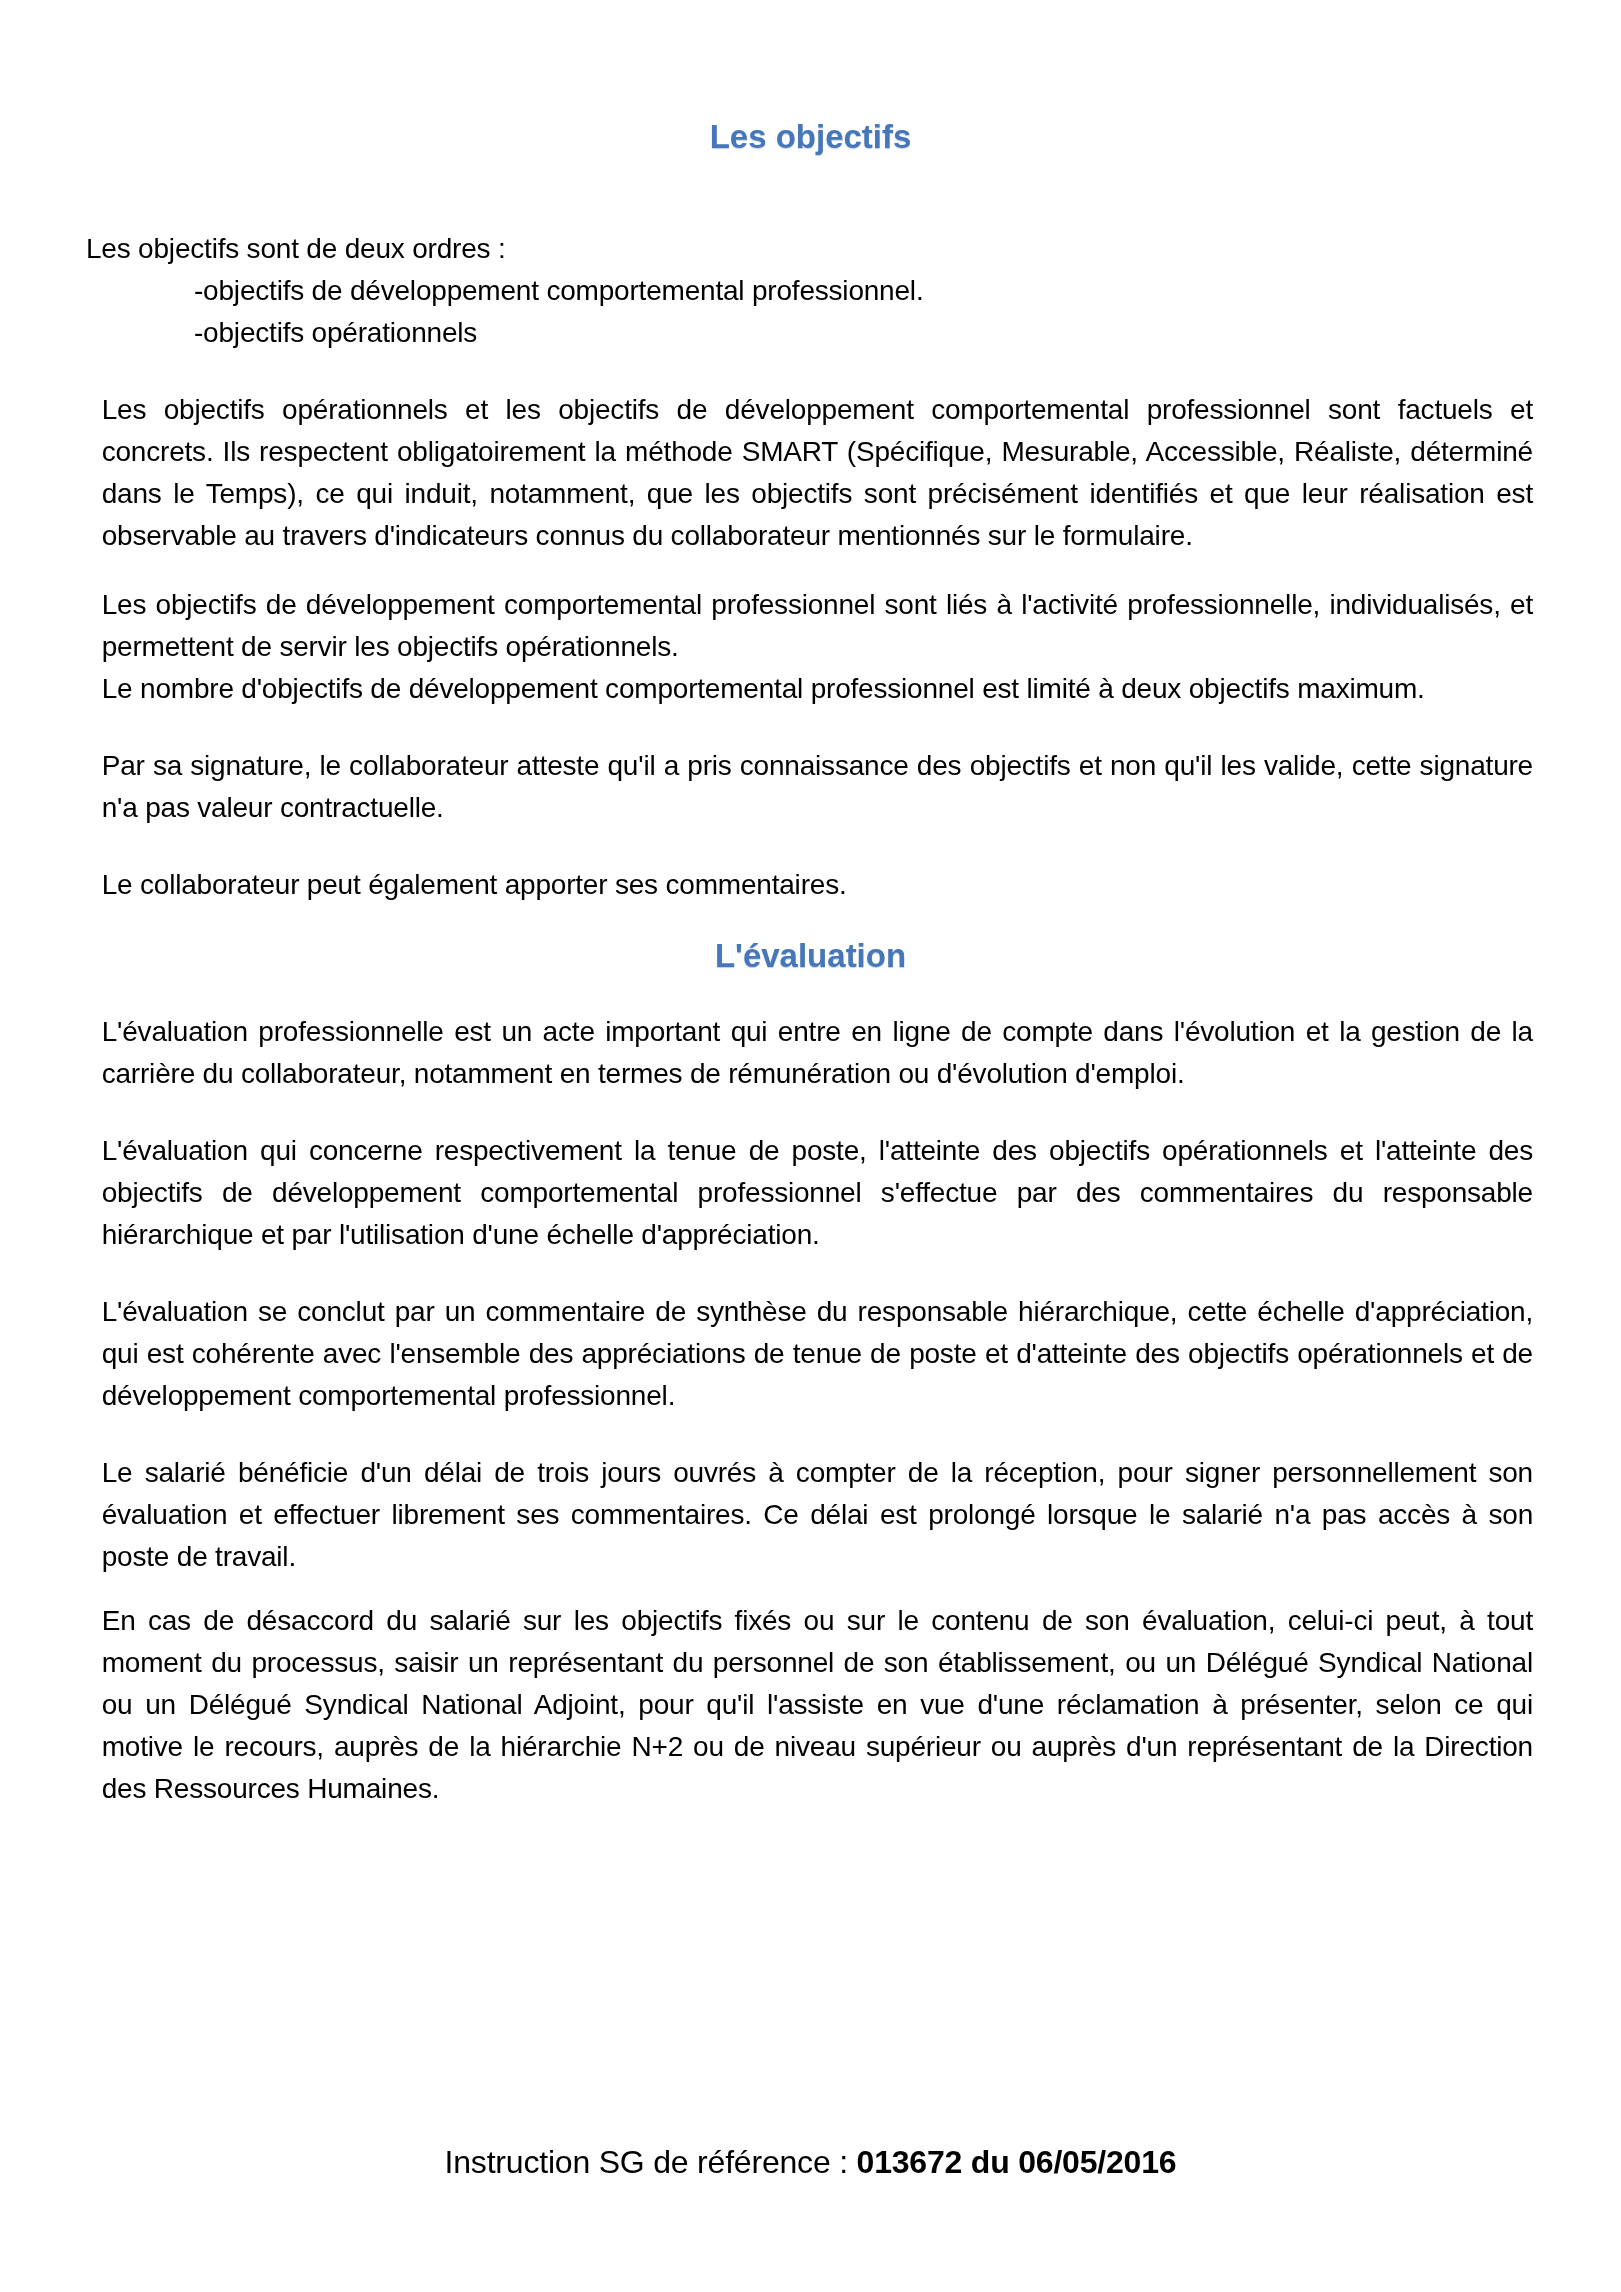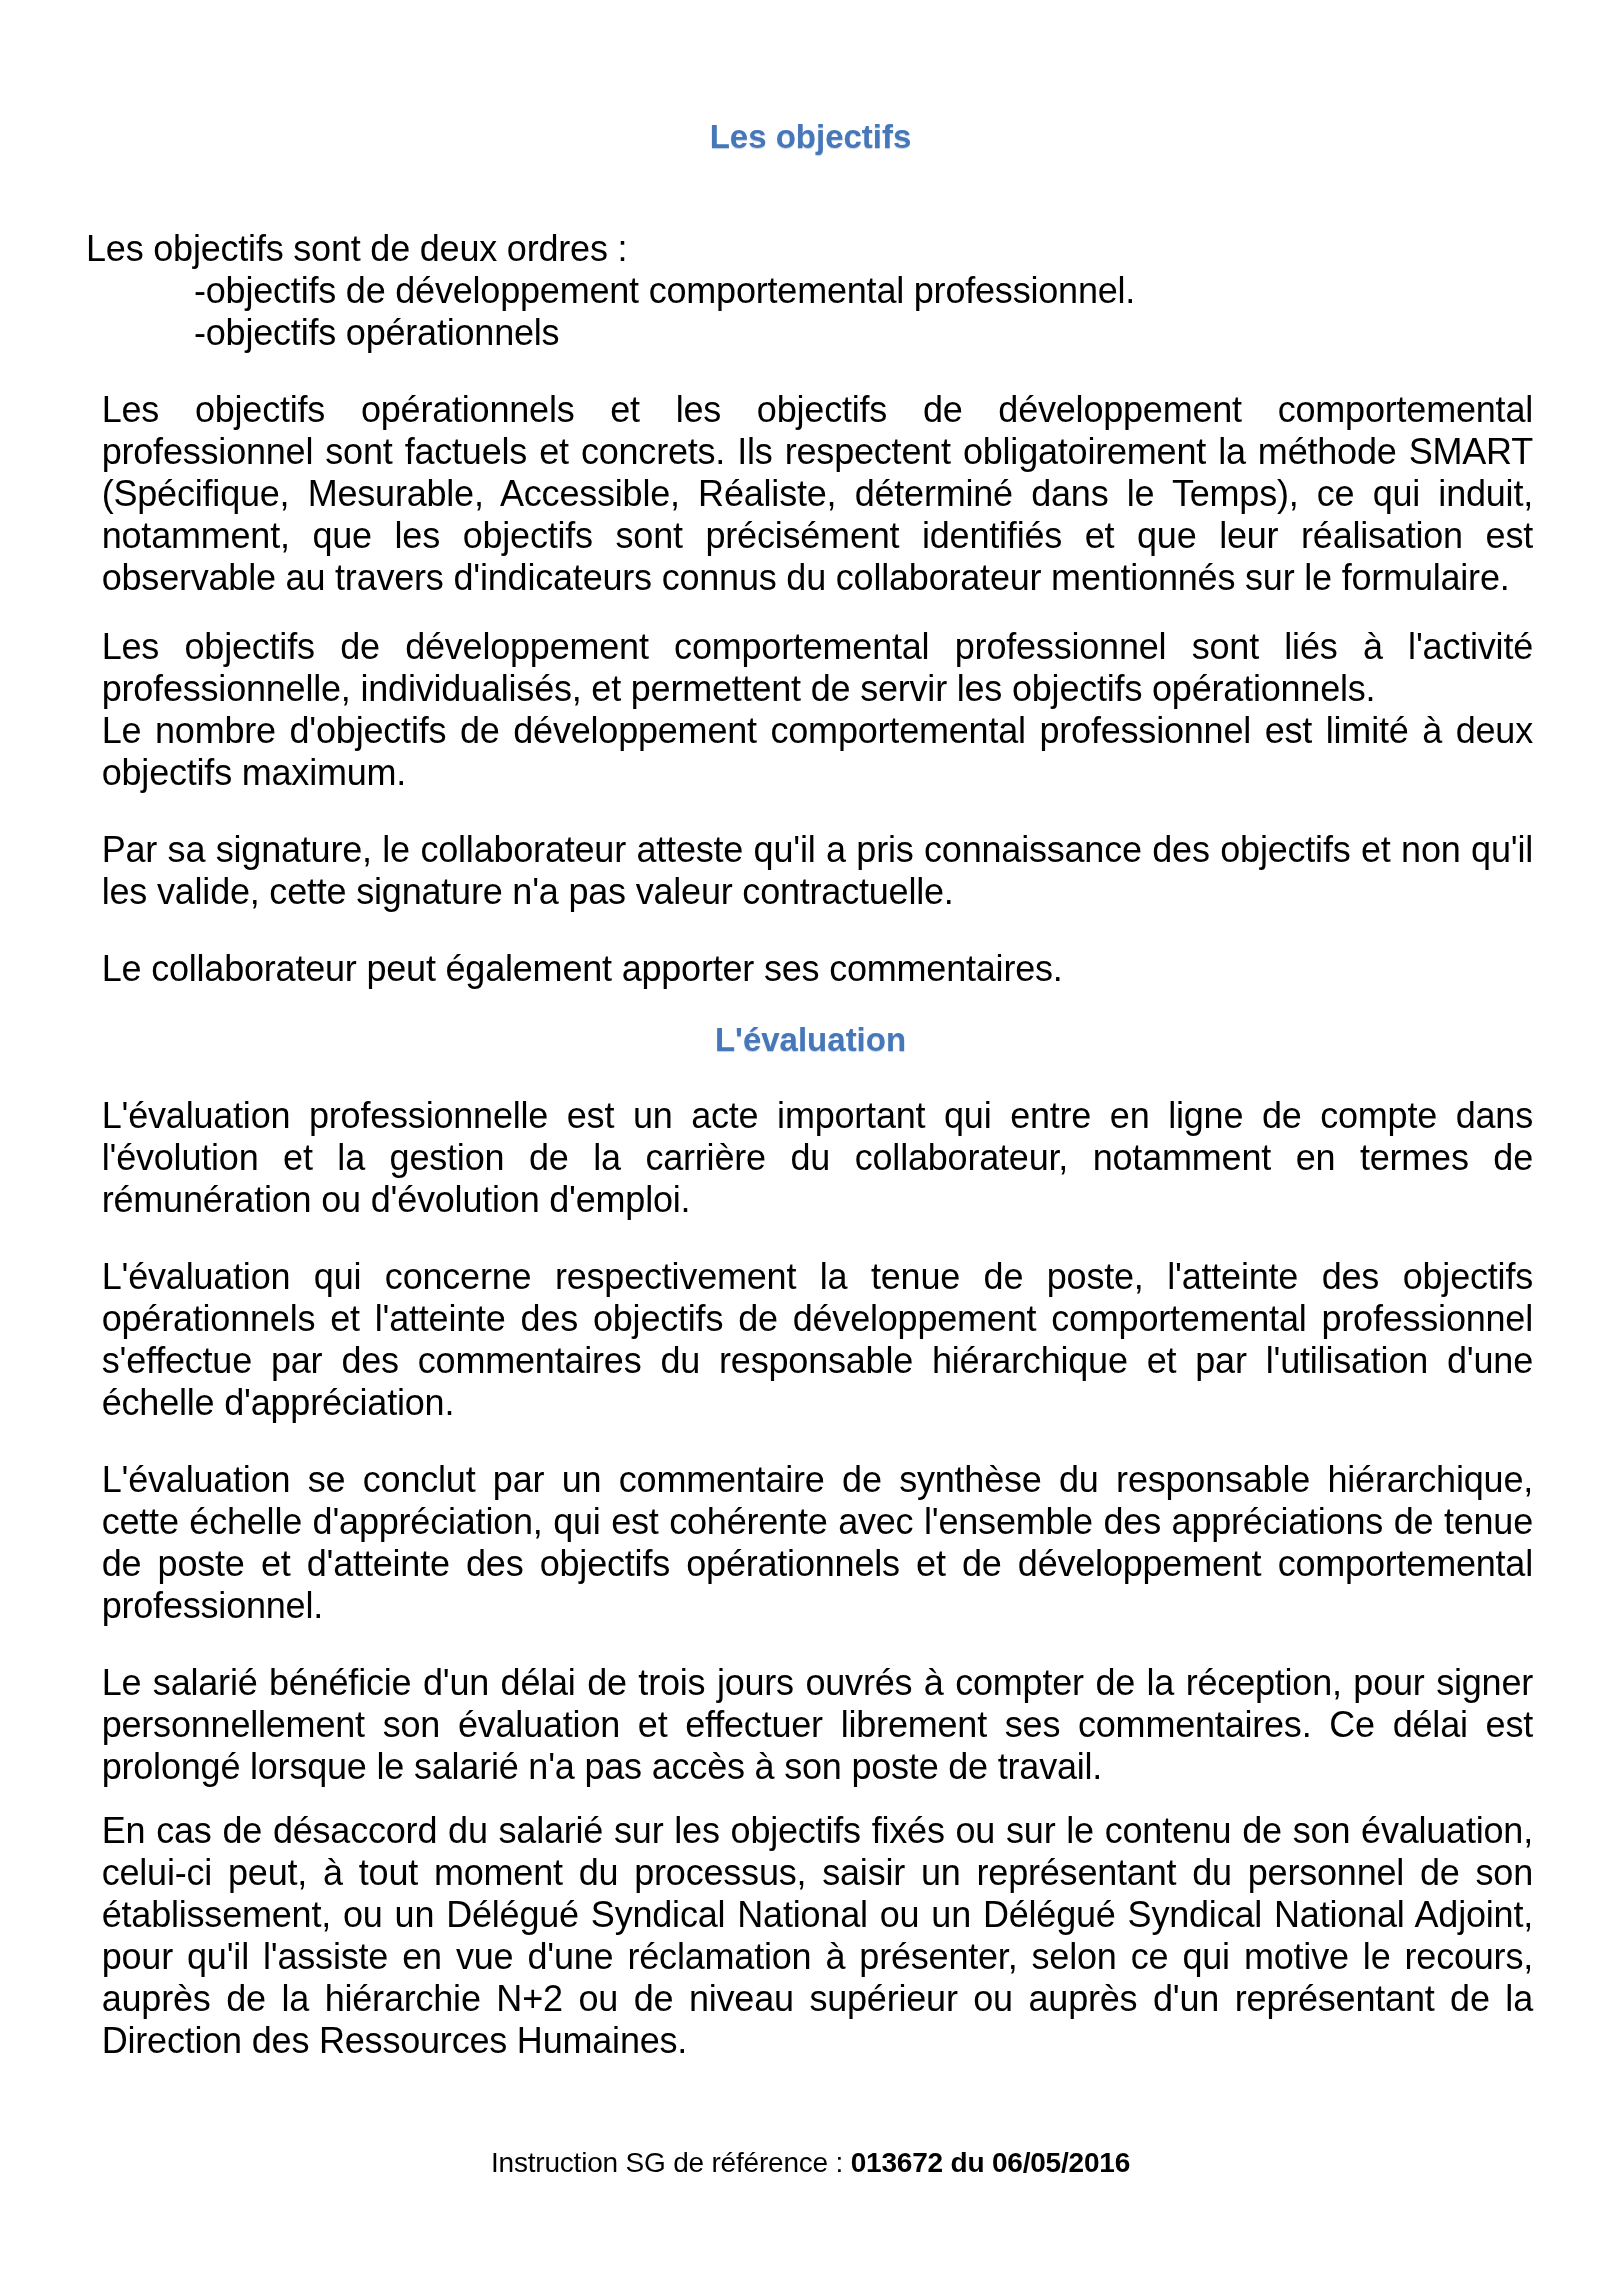--- a/index.html
+++ b/index.html
@@ -24,40 +24,40 @@
     line-height: 41px;
     font-weight: 700;
     text-align: center;
     color: #4677b8;
     text-shadow: 0 1px 1px rgba(110, 140, 190, 0.45);
   }
   .h-objectifs { margin-top: 116px; }
   .h-evaluation { margin-top: 29px; }
   .h-recours  { margin-top: 29px; }
   .bodytext {
-    font-size: 36px;
+    font-size: 28px;
     line-height: 42px;
     letter-spacing: -0.2px;
   }
   .lead { margin-top: 71px; }
   .tab-item { padding-left: 108px; }
   .para {
     margin: 35px 2px 0 15.7px;
     text-align: justify;
   }
   .para-group { margin-top: 27px; }
   .para-group .para { margin-top: 0; }
   .para-last { margin-top: 22px; }
   .footer-line {
     position: absolute;
     top: 2143px;
     left: 0;
     width: 100%;
     text-align: center;
-    font-size: 28px;
+    font-size: 32px;
     line-height: 39px;
     letter-spacing: -0.2px;
   }
   .footer-line strong { font-weight: 700; }
 </style>
 </head>
 <body>
 
 <div class="page">
   <div class="content">

